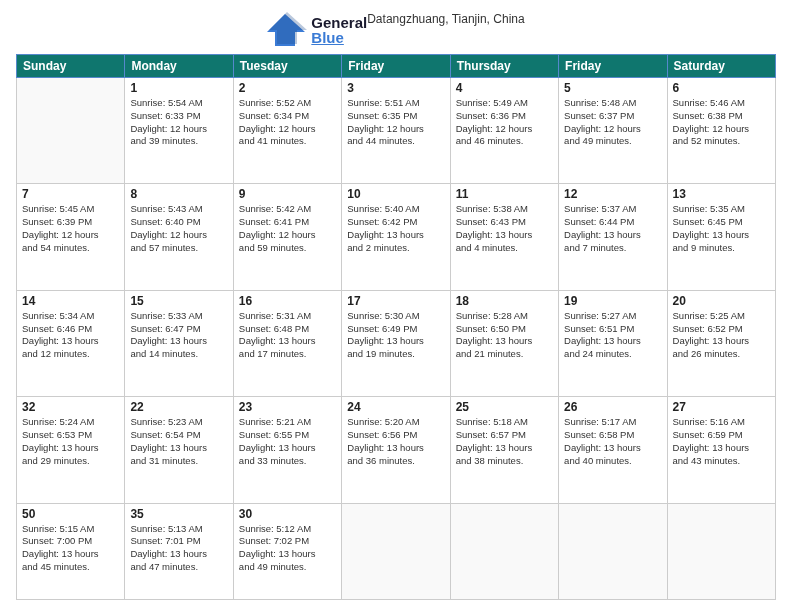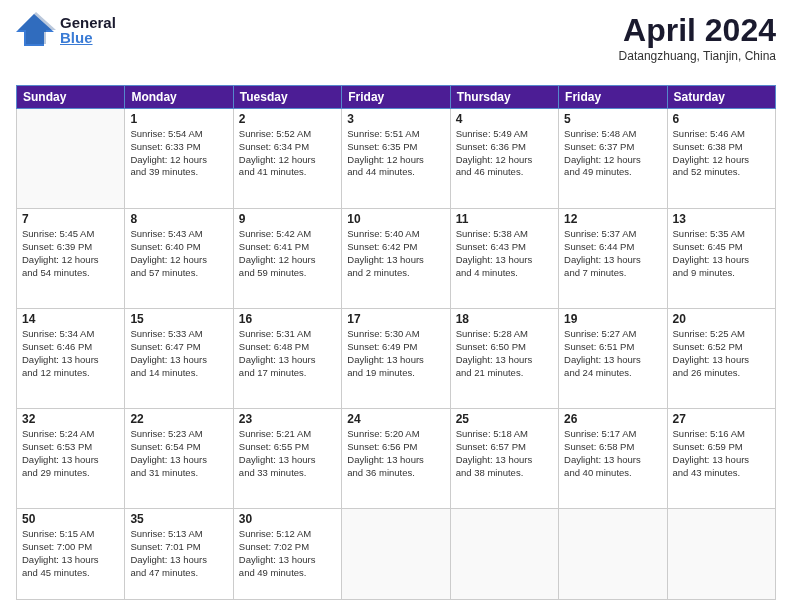--- a/index.html
+++ b/index.html
@@ -12,23 +12,23 @@
     }
     .page {
       width: 792px;
       height: 612px;
       padding: 12px 16px;
       display: flex;
       flex-direction: column;
     }
     .header {
       display: flex;
-      justify-content: space-between;
+      justify-content: center;
       align-items: flex-start;
-      margin-bottom: 22px;
+      margin-bottom: 6px;
     }
     .title-block {
       text-align: right;
     }
     .title-block h1 {
       font-size: 32px;
       font-weight: bold;
       color: #1a1a2e;
     }
     .title-block h2 {
@@ -37,21 +37,21 @@
       color: #333;
     }
     .calendar {
       flex: 1;
       border: 1px solid #ccc;
       border-collapse: collapse;
       width: 100%;
       table-layout: fixed;
     }
     .calendar th {
-      background: #4c1d95;
+      background: #0f766e;
       color: #fff;
       font-size: 12px;
       font-weight: bold;
       padding: 4px 6px;
       text-align: left;
       border: 1px solid #5588cc;
     }
     .calendar td {
       border: 1px solid #ccc;
       vertical-align: top;
@@ -117,21 +117,20 @@
           <polygon points="18,2 38,20 28,20 28,34 8,34 8,20 0,20" fill="#3a7bd5"></polygon>
           <polygon points="20,0 40,18 30,18 30,32 10,32 10,18 2,18" fill="#1a4a8a" opacity="0.3"></polygon>
         </svg>
       </div>
       <div class="logo-words">
         <span class="logo-general">General</span>
         <span class="logo-blue">Blue</span>
       </div>
     </div>
     <div class="title-block">
-      <h1>April 2024</h1>
       <h2>Datangzhuang, Tianjin, China</h2>
     </div>
   </div>
 
   <table class="calendar">
     <thead>
       <tr>
         <th>Sunday</th>
         <th>Monday</th>
         <th>Tuesday</th>

